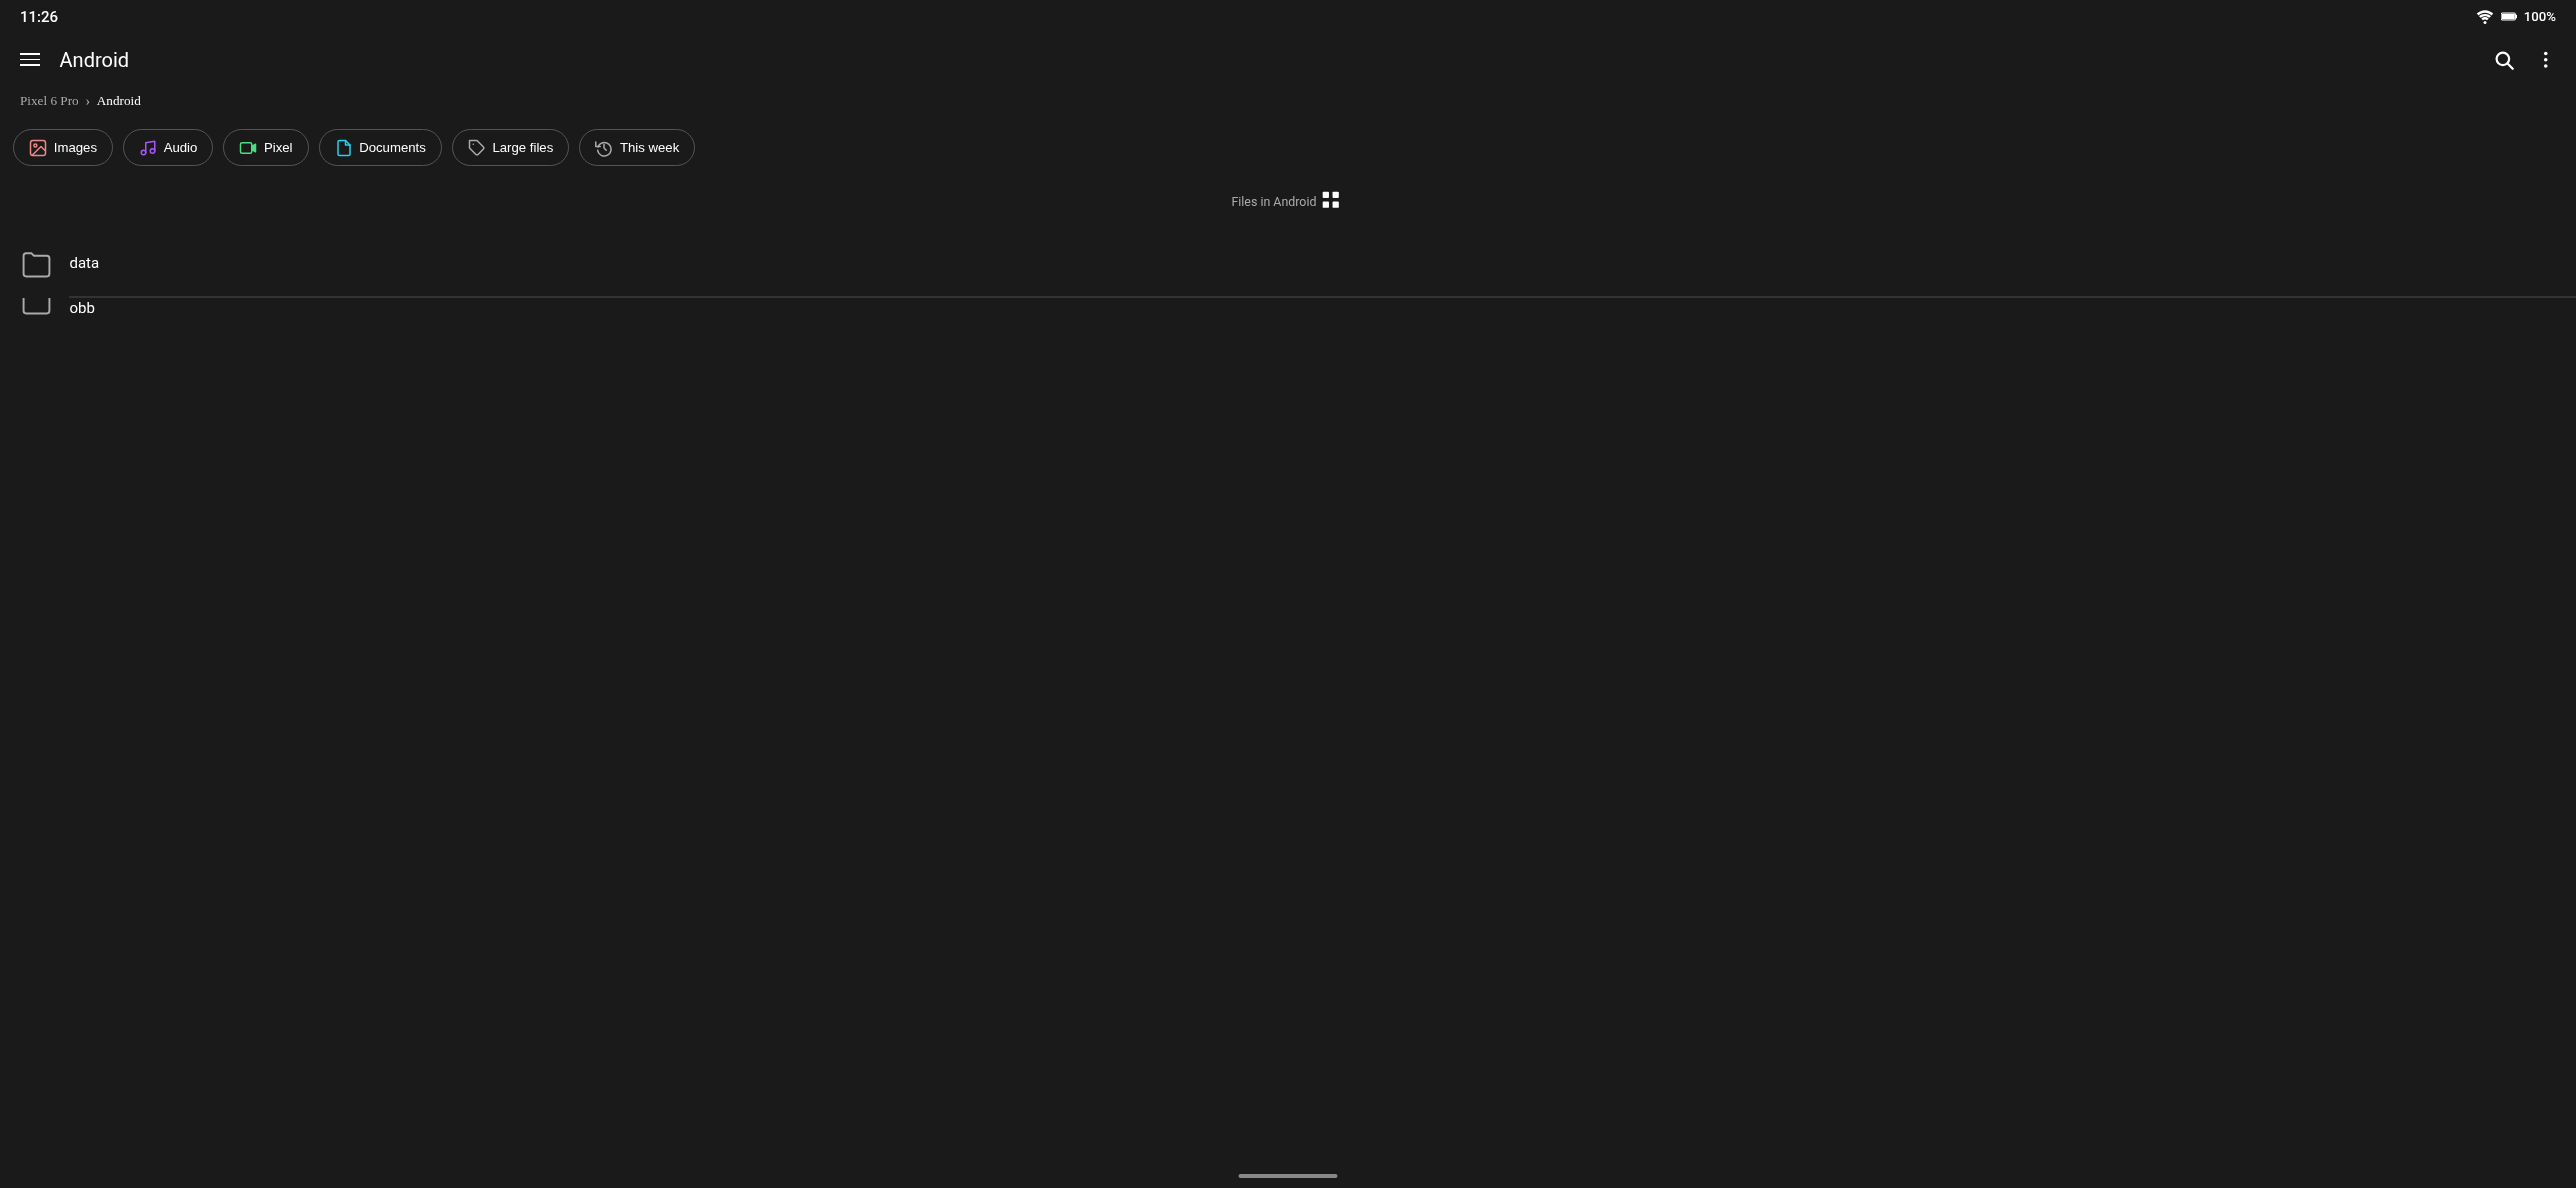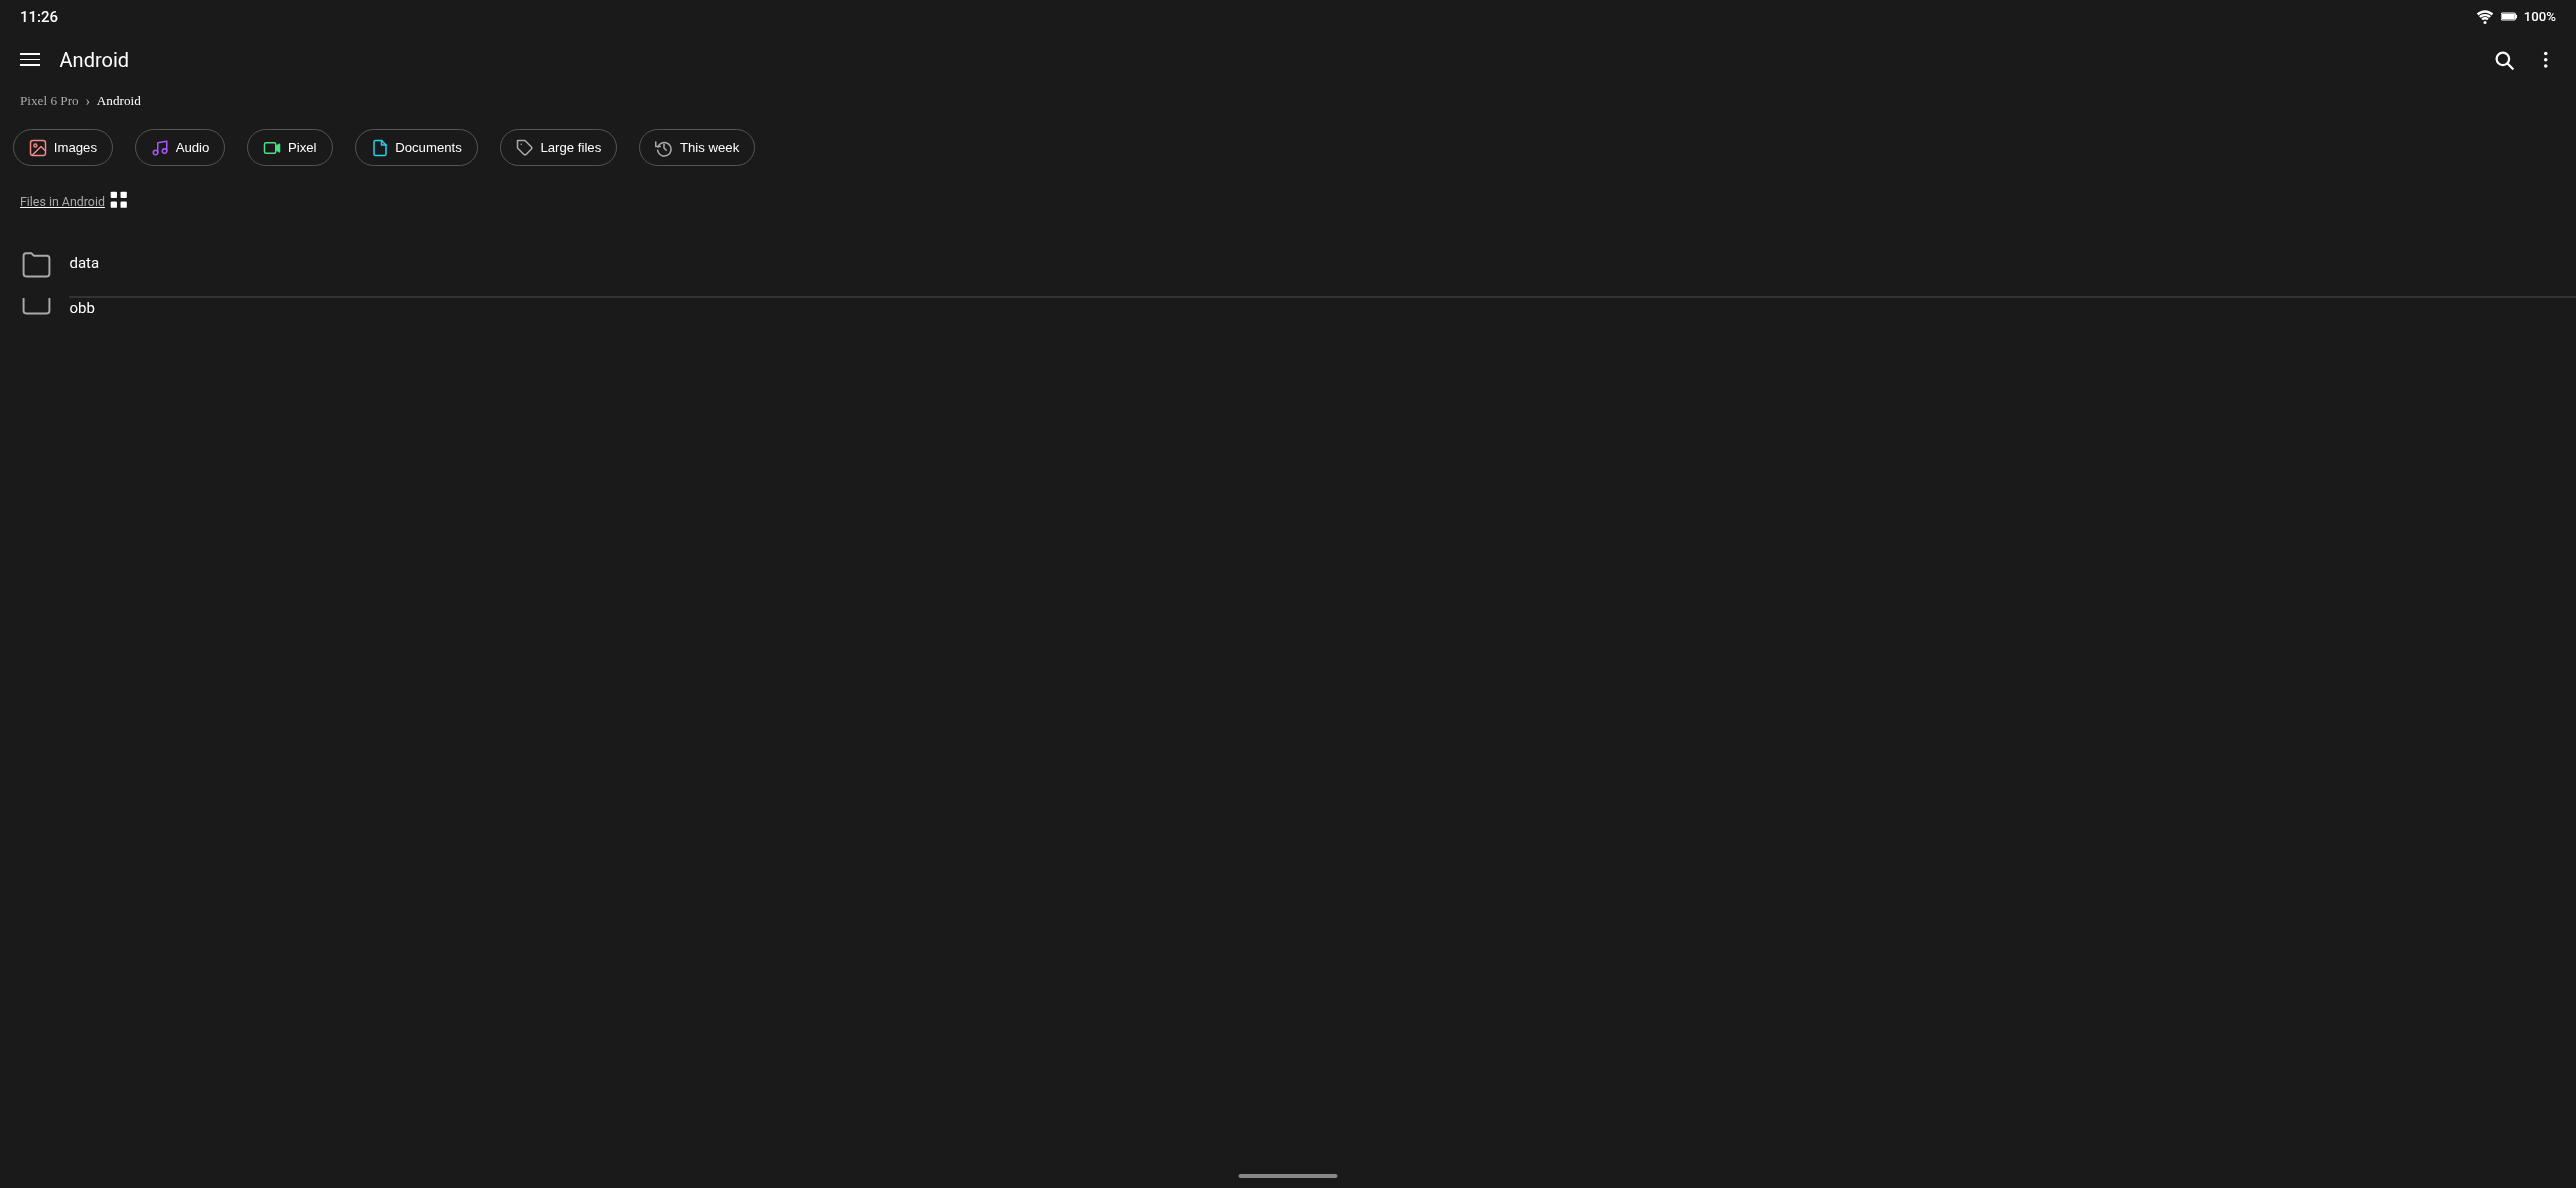--- a/index.html
+++ b/index.html
@@ -126,21 +126,21 @@
     .breadcrumb-current {
       font-size: 13.2px;
       color: #ffffff;
     }
 
     
     .filter-chips {
       display: flex;
       align-items: center;
       padding: 6.6px 13.2px 13.2px;
-      gap: 22px;
+      gap: 10px;
       overflow-x: auto;
     }
 
     .filter-chip {
       display: flex;
       align-items: center;
       gap: 6.6px;
       border: 0.8px solid #555555;
       border-radius: 20px;
       padding: 8.3px 15px;
@@ -156,23 +156,22 @@
       height: 18px;
       display: flex;
       align-items: center;
       justify-content: center;
     }
 
     
     .section-header {
       display: flex;
       align-items: center;
-      justify-content: flex-start;
+      justify-content: center;
       padding: 6.6px 20px 13.2px;
-      text-decoration: underline;
     }
 
     .section-title {
       font-size: 12.4px;
       color: #aaaaaa;
     }
 
     .grid-view-btn {
       background: none;
       border: none;

